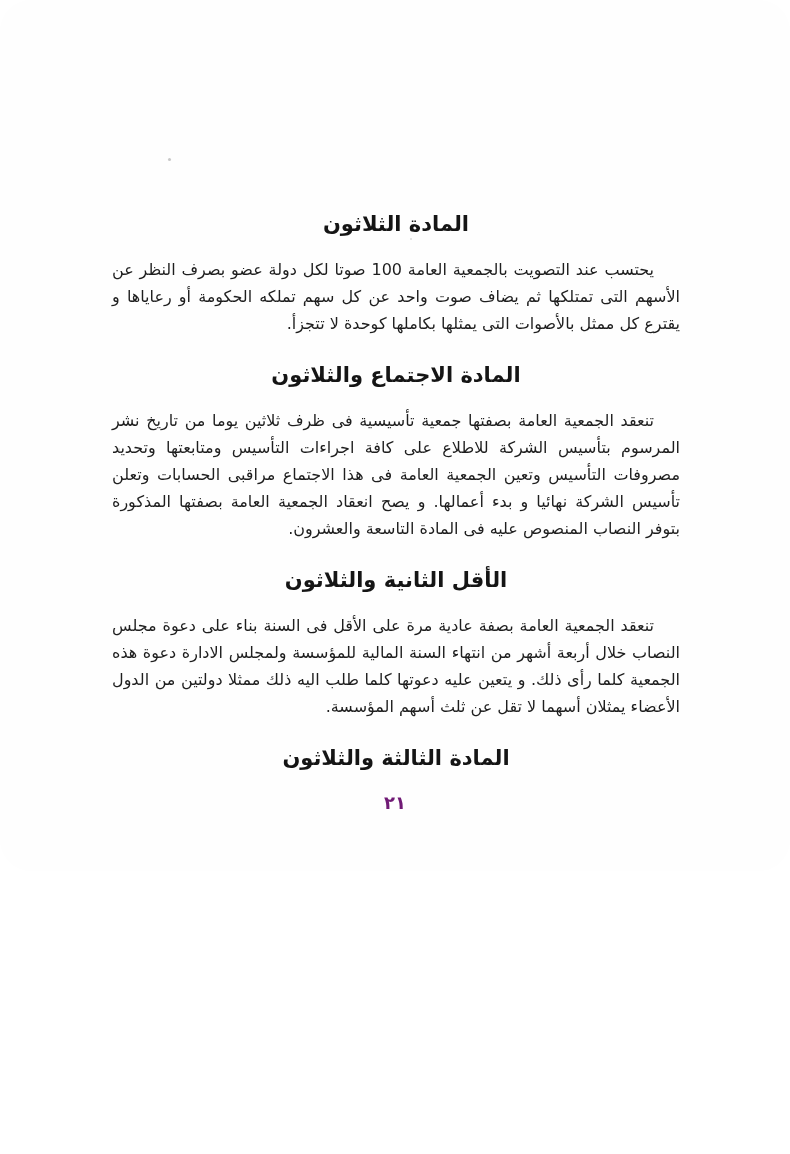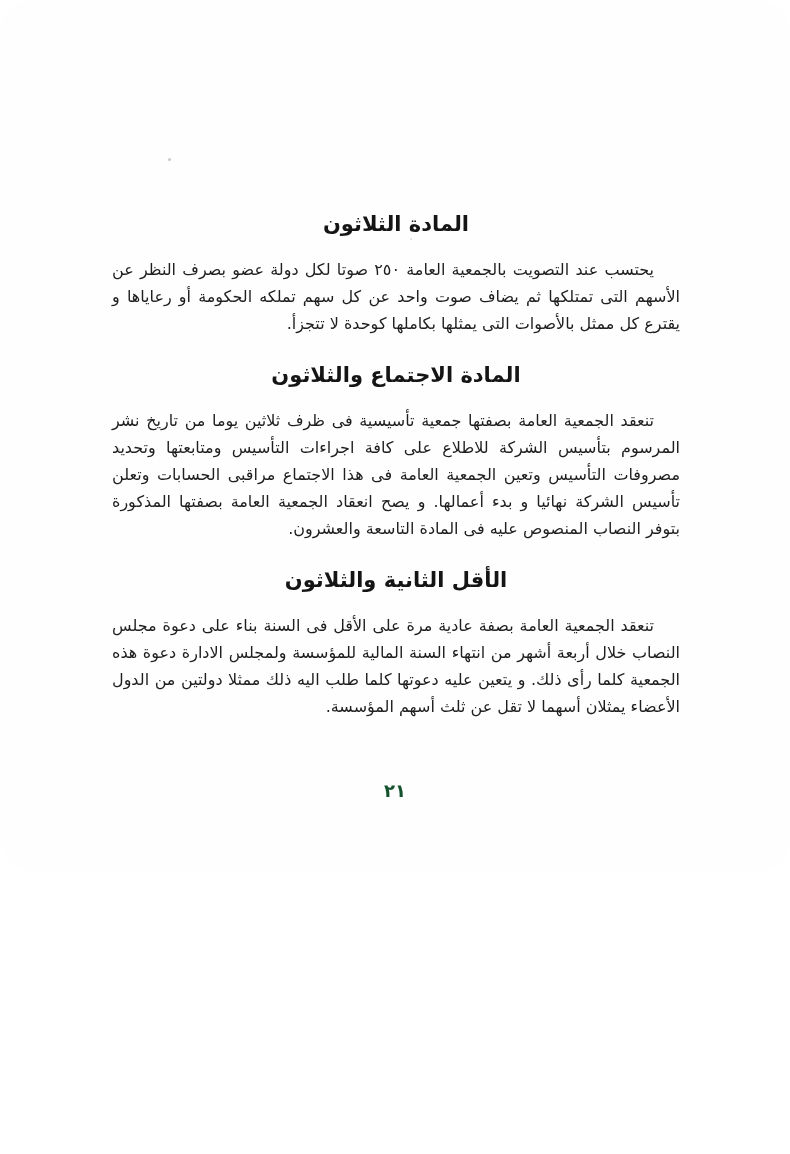--- a/index.html
+++ b/index.html
@@ -43,27 +43,27 @@
     text-align: justify;
     text-indent: 26px;
     color: #1e1e1e;
     margin: 0 0 26px 0;
   }
   .section {
     margin-bottom: 10px;
   }
   .page-number {
     position: absolute;
-    bottom: 70px;
+    bottom: 58px;
     left: 0;
     width: 100%;
     text-align: center;
     font-weight: bold;
     font-size: 18px;
-    color: #14532d;
+    color: #701a75;
     direction: rtl;
   }
   
   .speck {
     position: absolute;
     background: #9a9a9a;
     border-radius: 50%;
     opacity: 0.55;
   }
   .speck.s1 { width: 3px; height: 3px; left: 168px; top: 158px; }
@@ -78,33 +78,34 @@
 
   <div class="speck s1"></div>
   <div class="speck s2"></div>
   <div class="speck s3"></div>
   <div class="speck s4"></div>
 
   <div class="content">
 
     <div class="section">
       <h2 class="section-heading">المادة الثلاثون</h2>
-      <p class="section-body">يحتسب عند التصويت بالجمعية العامة ٢٥٠ صوتا لكل دولة عضو بصرف النظر عن الأسهم التى تمتلكها ثم يضاف صوت واحد عن كل سهم تملكه الحكومة أو رعاياها و يقترع كل ممثل بالأصوات التى يمثلها بكاملها كوحدة لا تتجزأ.</p>
+      <p class="section-body">يحتسب عند التصويت بالجمعية العامة 100 صوتا لكل دولة عضو بصرف النظر عن الأسهم التى تمتلكها ثم يضاف صوت واحد عن كل سهم تملكه الحكومة أو رعاياها و يقترع كل ممثل بالأصوات التى يمثلها بكاملها كوحدة لا تتجزأ.</p>
     </div>
 
     <div class="section">
       <h2 class="section-heading">المادة الاجتماع والثلاثون</h2>
       <p class="section-body">تنعقد الجمعية العامة بصفتها جمعية تأسيسية فى ظرف ثلاثين يوما من تاريخ نشر المرسوم بتأسيس الشركة للاطلاع على كافة اجراءات التأسيس ومتابعتها وتحديد مصروفات التأسيس وتعين الجمعية العامة فى هذا الاجتماع مراقبى الحسابات وتعلن تأسيس الشركة نهائيا و بدء أعمالها. و يصح انعقاد الجمعية العامة بصفتها المذكورة بتوفر النصاب المنصوص عليه فى المادة التاسعة والعشرون.</p>
     </div>
 
     <div class="section">
       <h2 class="section-heading">الأقل الثانية والثلاثون</h2>
       <p class="section-body">تنعقد الجمعية العامة بصفة عادية مرة على الأقل فى السنة بناء على دعوة مجلس النصاب خلال أربعة أشهر من انتهاء السنة المالية للمؤسسة ولمجلس الادارة دعوة هذه الجمعية كلما رأى ذلك. و يتعين عليه دعوتها كلما طلب اليه ذلك ممثلا دولتين من الدول الأعضاء يمثلان أسهما لا تقل عن ثلث أسهم المؤسسة.</p>
     </div>
 
     <div class="section">
+      <h2 class="section-heading">المادة الثالثة والثلاثون</h2>
     </div>
 
   </div>
 
   <div class="page-number">٢١</div>
 
 </div>
 
 </body></html>

